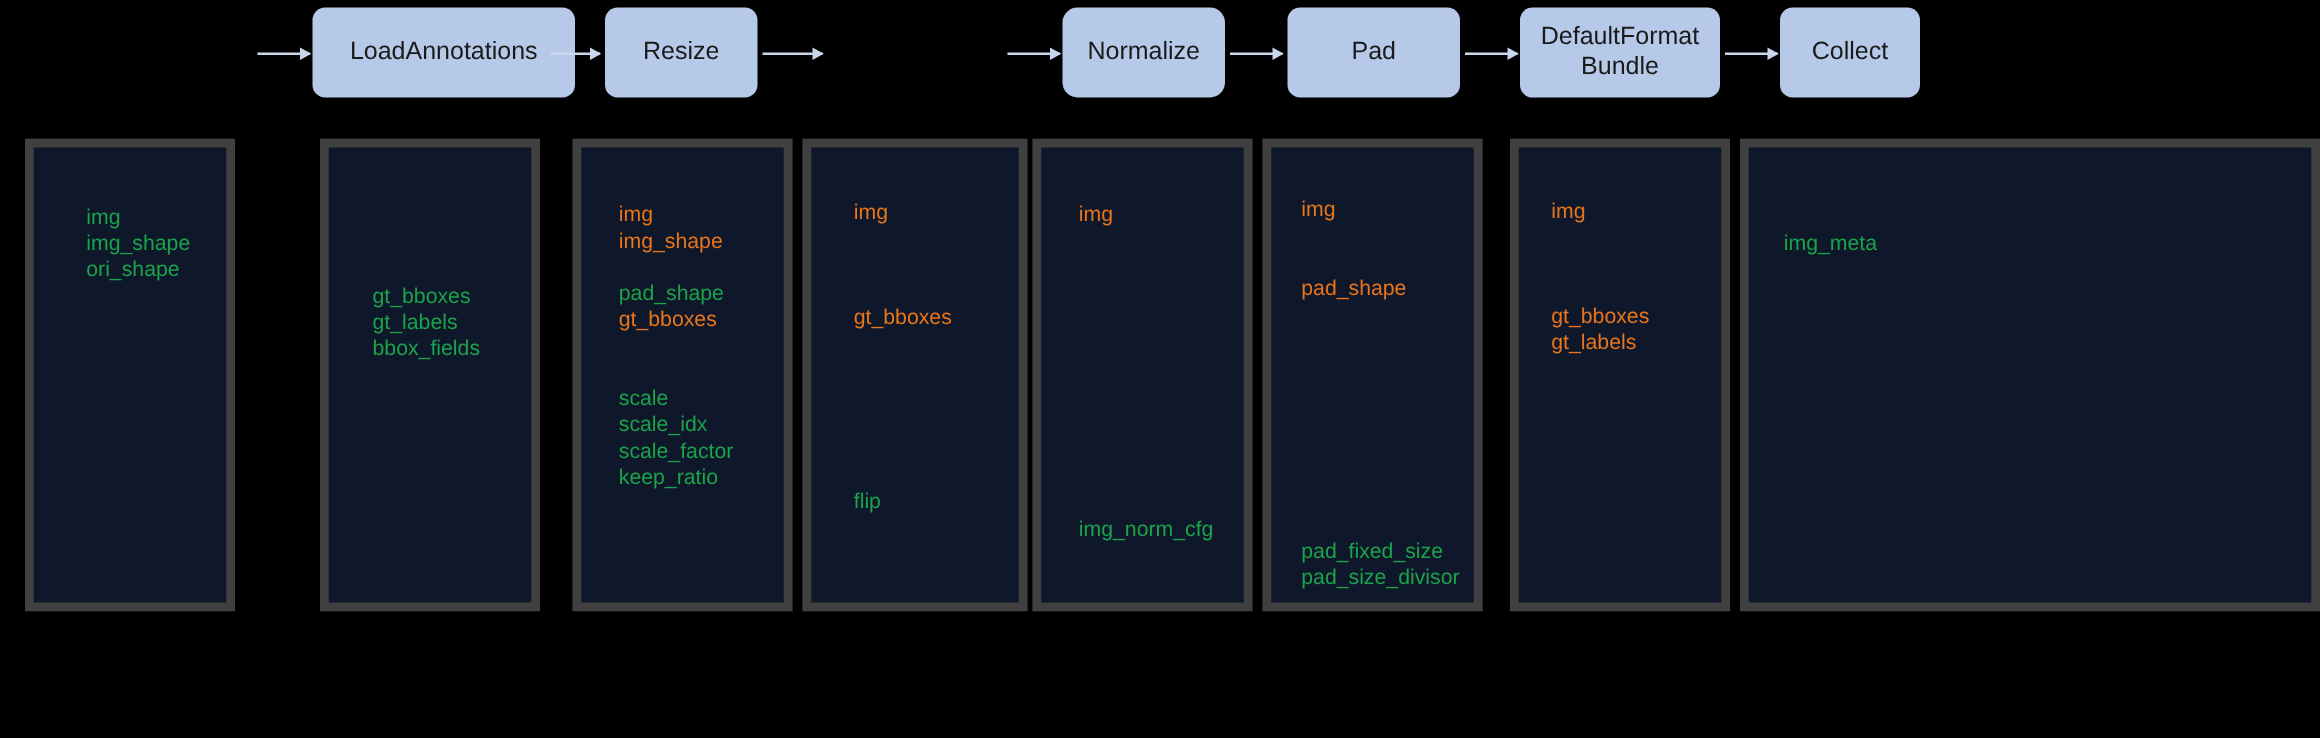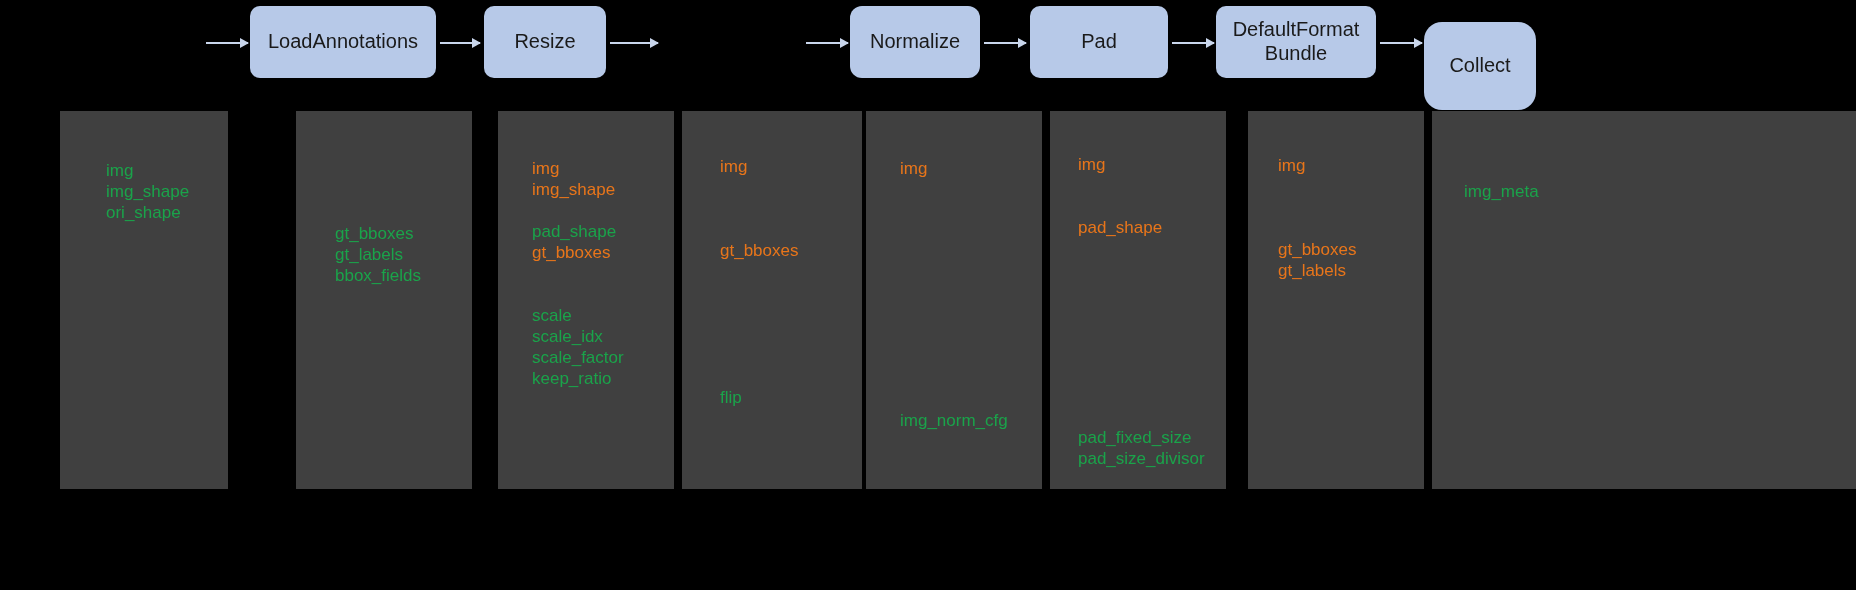--- a/index.html
+++ b/index.html
@@ -23,44 +23,43 @@
   .arrow:after{
     content:"";position:absolute;right:-1px;top:-4px;
     border-left:9px solid #c9d6ec;
     border-top:5px solid transparent;
     border-bottom:5px solid transparent;
   }
 
   
   .key-panel{
     position:absolute;
-    border:4px solid #404040;
-    background:#404040;
+    border:7px solid #404040;
+    background:#0f172a;
     box-sizing:border-box;
-    margin-left:40px;
   }
   .keys{position:absolute;left:0;top:0;width:100%;height:100%;}
   .key{
     position:absolute;
     font-size:17px;
     line-height:21px;
     white-space:nowrap;
   }
   .key.green{color:#1aa34a;}
   .key.orange{color:#e8751a;}
 </style>
 </head>
 <body>
 
 <div id="stage">
 
 
   <div class="arrow" style="left:206px; top:42px; width:42px;"></div>
 
-  <div class="pipe-box" style="left:250px; top:6px;  width:186px; height:72px;">
+  <div class="pipe-box" style="left:250px; top:6px;  width:210px; height:72px;">
     <span>LoadAnnotations</span>
   </div>
 
   <div class="arrow" style="left:440px; top:42px; width:40px;"></div>
 
   <div class="pipe-box" style="left:484px; top:6px;  width:122px; height:72px;">
     <span>Resize</span>
   </div>
 
   <div class="arrow" style="left:610px; top:42px; width:48px;"></div>
@@ -80,21 +79,21 @@
 
   <div class="arrow" style="left:1172px; top:42px; width:42px;"></div>
 
   <div class="pipe-box" style="left:1216px; top:6px; width:160px; height:72px; flex-direction:column;">
     <span>DefaultFormat</span>
     <span>Bundle</span>
   </div>
 
   <div class="arrow" style="left:1380px; top:42px; width:42px;"></div>
 
-  <div class="pipe-box" style="left:1424px; top:22px; width:112px; height:88px;border-radius:18px;">
+  <div class="pipe-box" style="left:1424px; top:6px; width:112px; height:72px;">
     <span>Collect</span>
   </div>
 
   <div class="key-panel" style="left:20px; top:111px; width:168px; height:378px;">
     <div class="keys">
         <span class="key green" style="left: 42px; top: 45px;">img</span>
         <span class="key green" style="left: 42px; top: 66px;">img_shape</span>
         <span class="key green" style="left: 42px; top: 87px;">ori_shape</span>
       </div>
   </div>

